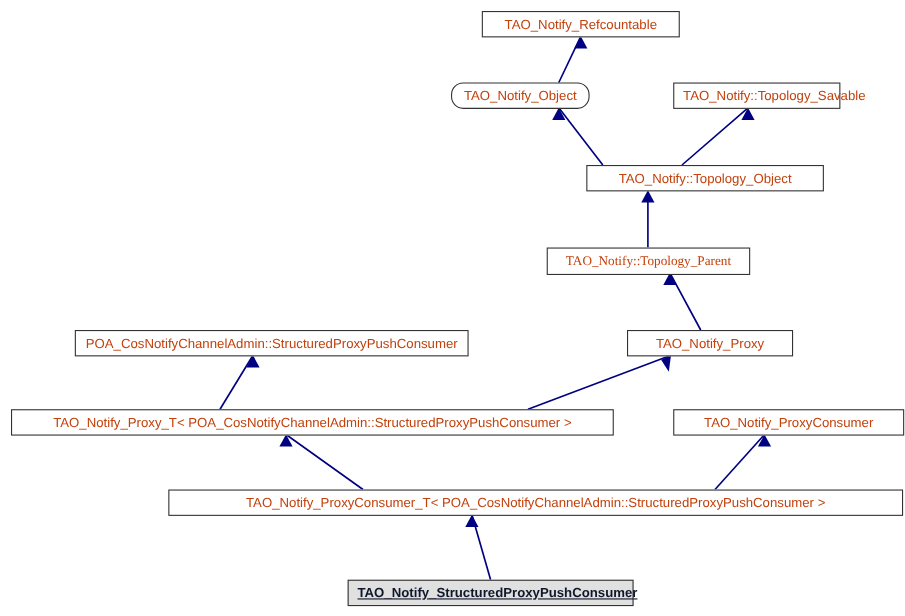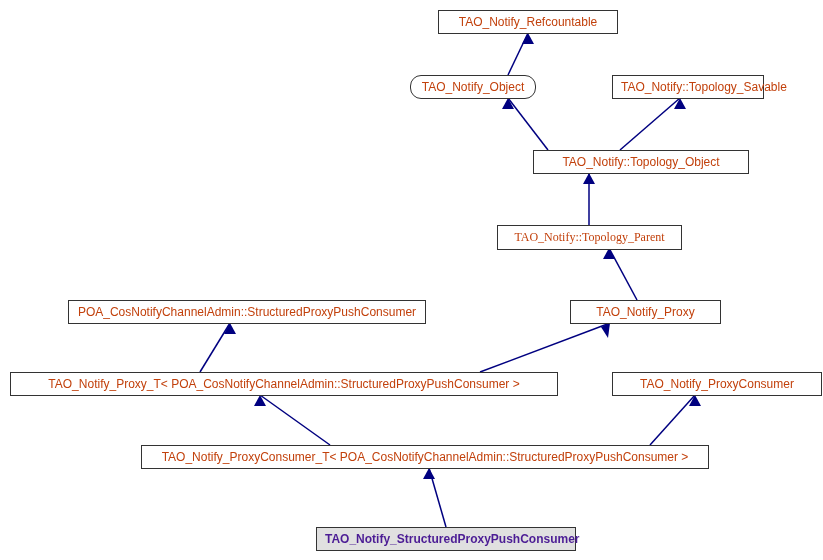--- a/index.html
+++ b/index.html
@@ -23,21 +23,22 @@
       background: #ffffff;
       padding: 4px 8px;
       white-space: nowrap;
       font-size: 12px;
       color: #c2410c;
       text-align: center;
     }
     .node.highlighted {
       background: #e0e0e0;
       font-weight: bold;
-      color: #4c1d95;
+      color: #0f172a;
+      text-decoration: underline;
     }
     svg.arrows {
       position: absolute;
       top: 0;
       left: 0;
       width: 823px;
       height: 560px;
       pointer-events: none;
     }
     .arrow-line {
@@ -98,16 +99,16 @@
   <div class="node" style="left:497px; top:225px; width:185px;font-family:Liberation Serif, serif;">TAO_Notify::Topology_Parent</div>
 
   <div class="node" style="left:570px; top:300px; width:151px;">TAO_Notify_Proxy</div>
 
   <div class="node" style="left:68px; top:300px; width:358px;">POA_CosNotifyChannelAdmin::StructuredProxyPushConsumer</div>
 
   <div class="node" style="left:10px; top:372px; width:548px;">TAO_Notify_Proxy_T&lt; POA_CosNotifyChannelAdmin::StructuredProxyPushConsumer &gt;</div>
 
   <div class="node" style="left:612px; top:372px; width:210px;">TAO_Notify_ProxyConsumer</div>
 
-  <div class="node" style="left:141px; top:445px; width:568px;">TAO_Notify_ProxyConsumer_T&lt; POA_CosNotifyChannelAdmin::StructuredProxyPushConsumer &gt;</div>
+  <div class="node" style="left:153px; top:445px; width:668px;">TAO_Notify_ProxyConsumer_T&lt; POA_CosNotifyChannelAdmin::StructuredProxyPushConsumer &gt;</div>
 
   <div class="node highlighted" style="left:316px; top:527px; width:260px;">TAO_Notify_StructuredProxyPushConsumer</div>
 </div>
 
 </body></html>

